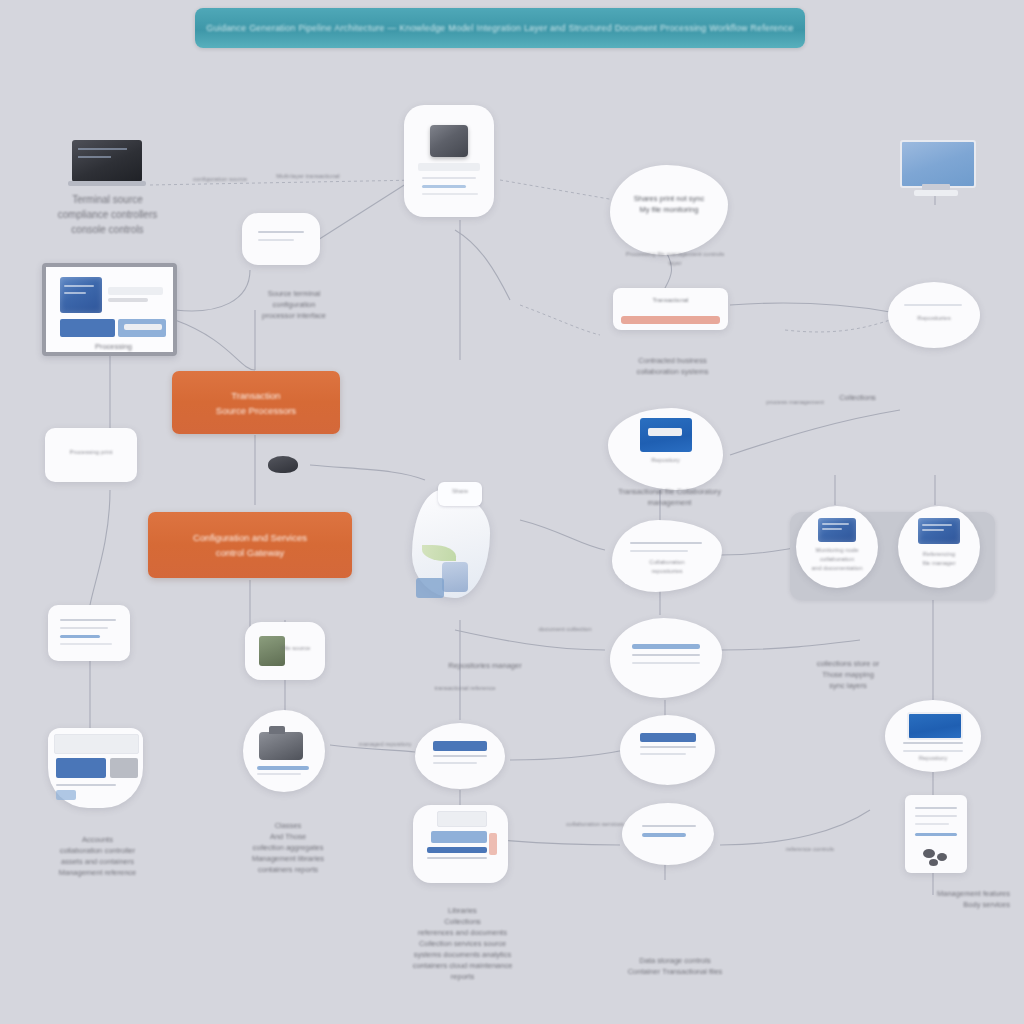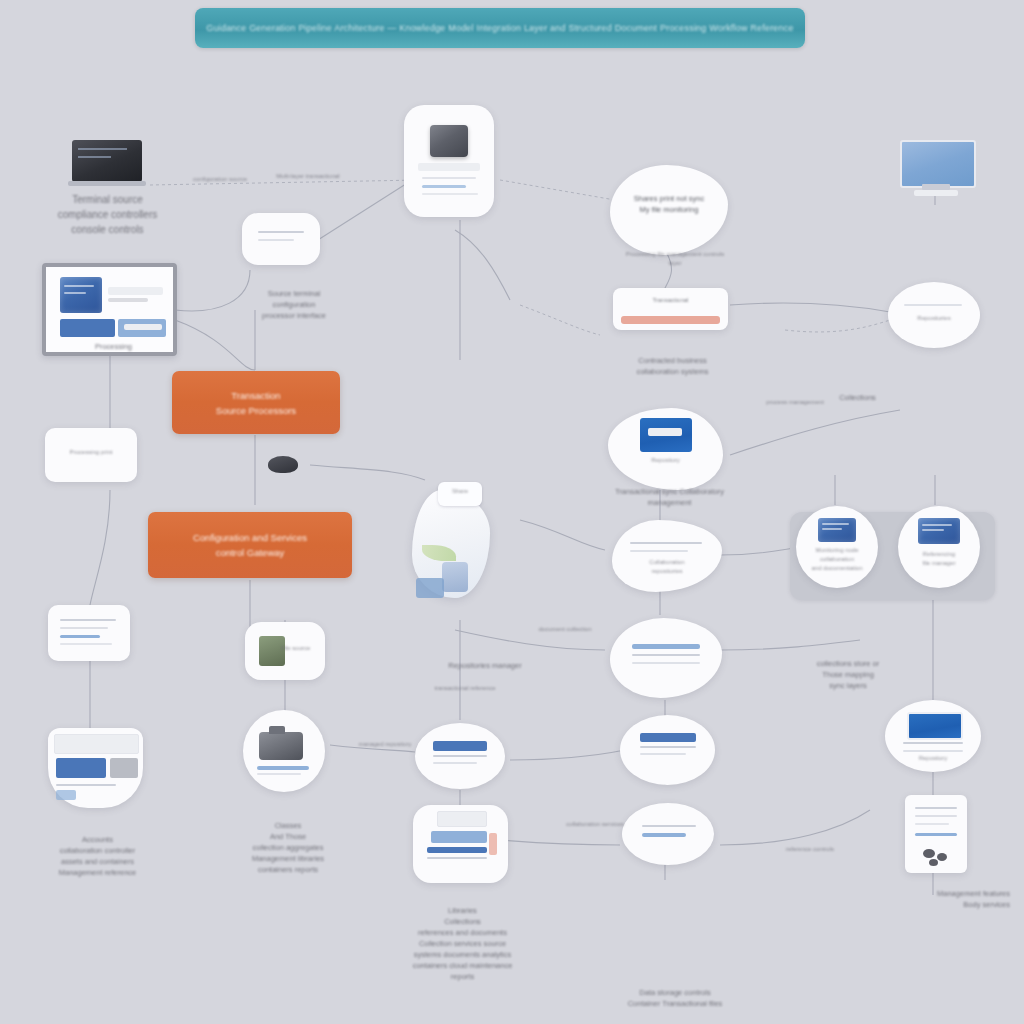--- a/index.html
+++ b/index.html
@@ -261,21 +261,21 @@
 
   <div class="node" style="left:268px;top:452px;width:32px;height:22px;">
     <div style="position:absolute;left:0;top:4px;width:30px;height:17px;background:linear-gradient(160deg,#54565e,#2f3138);border-radius:50% 50% 42% 42%;"></div>
   </div>
 
   <div class="node blob cloudy2" style="left:608px;top:408px;width:115px;height:82px;">
     <div class="screen-vivid" style="position:absolute;left:32px;top:10px;width:52px;height:34px;"></div>
     <div class="bar bar-wht" style="left:40px;top:20px;width:34px;height:8px;"></div>
     <div class="cap mini" style="left:0;top:48px;width:115px;">Repository</div>
   </div>
-  <div class="cap tiny" style="left:582px;top:486px;width:175px;">Transactional sync Collaboratory
+  <div class="cap tiny" style="left:582px;top:486px;width:175px;">Transactional file Collaboratory
 management</div>
 
   <div class="node blob cloudy3" style="left:612px;top:520px;width:110px;height:72px;">
     <div class="bar bar-line" style="left:18px;top:22px;width:72px;"></div>
     <div class="bar bar-line" style="left:18px;top:30px;width:58px;opacity:.6;"></div>
     <div class="cap mini" style="left:0;top:38px;width:110px;">Collaboration
 repositories</div>
   </div>
 
   <div class="node panel-gray" style="left:790px;top:512px;width:205px;height:88px;"></div>
@@ -372,21 +372,21 @@
     <div class="bar bar-pink" style="left:76px;top:28px;width:8px;height:22px;opacity:.75;"></div>
   </div>
   <div class="cap tiny" style="left:395px;top:905px;width:135px;">Libraries
 Collections
 references and documents
 Collection services source
 systems documents analytics
 containers cloud maintenance
 reports</div>
 
-  <div class="cap tiny" style="left:595px;top:955px;width:160px;margin-top:32px;">Data storage controls
+  <div class="cap tiny" style="left:595px;top:955px;width:160px;">Data storage controls
 Container Transactional files</div>
 
   <div class="node blob oval" style="left:885px;top:700px;width:96px;height:72px;">
     <div class="screen-vivid" style="position:absolute;left:22px;top:12px;width:52px;height:24px;border:2px solid #eceef4;"></div>
     <div class="bar bar-line" style="left:18px;top:42px;width:60px;"></div>
     <div class="bar bar-line" style="left:18px;top:50px;width:60px;opacity:.6;"></div>
     <div class="cap mini" style="left:0;top:54px;width:96px;">Repository</div>
   </div>
 
   <div class="node blob card" style="left:905px;top:795px;width:62px;height:78px;border-radius:6px;">

